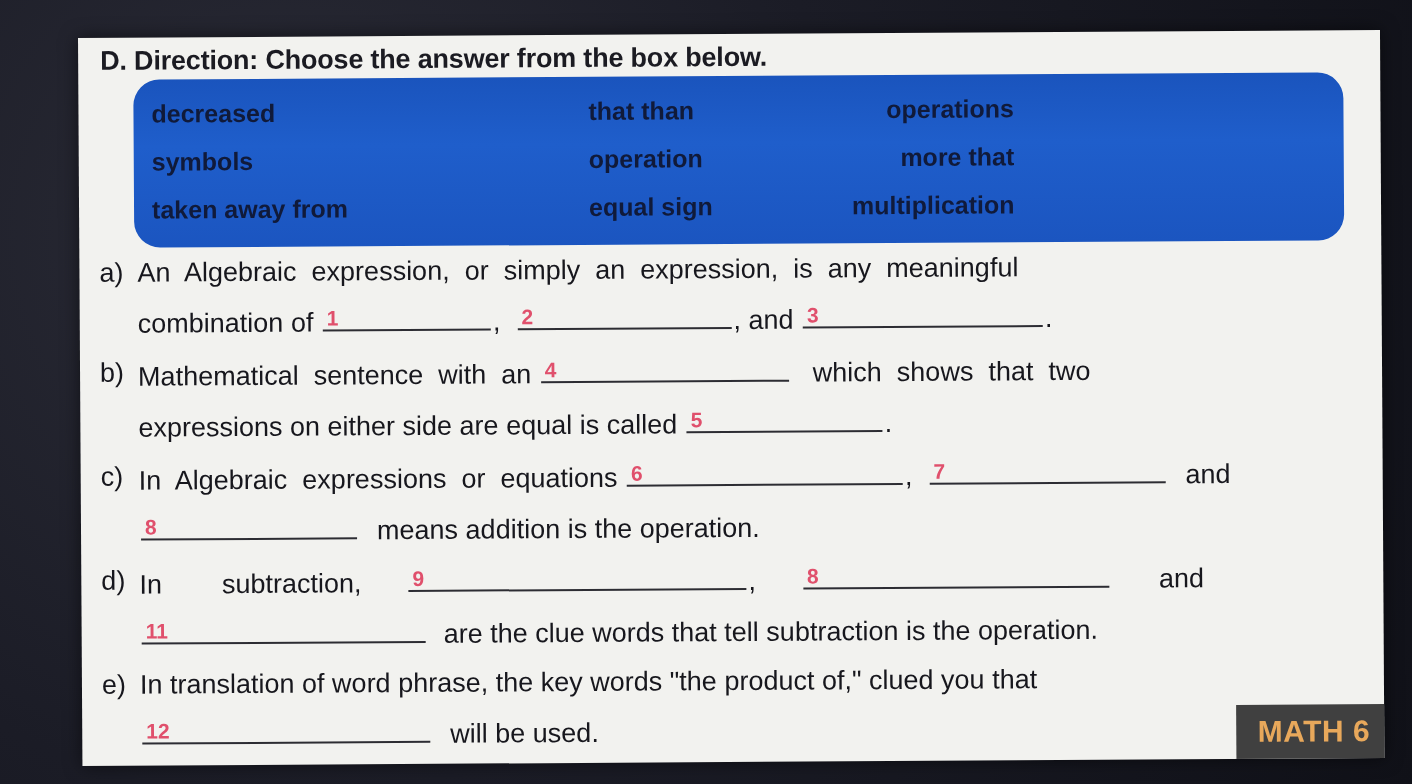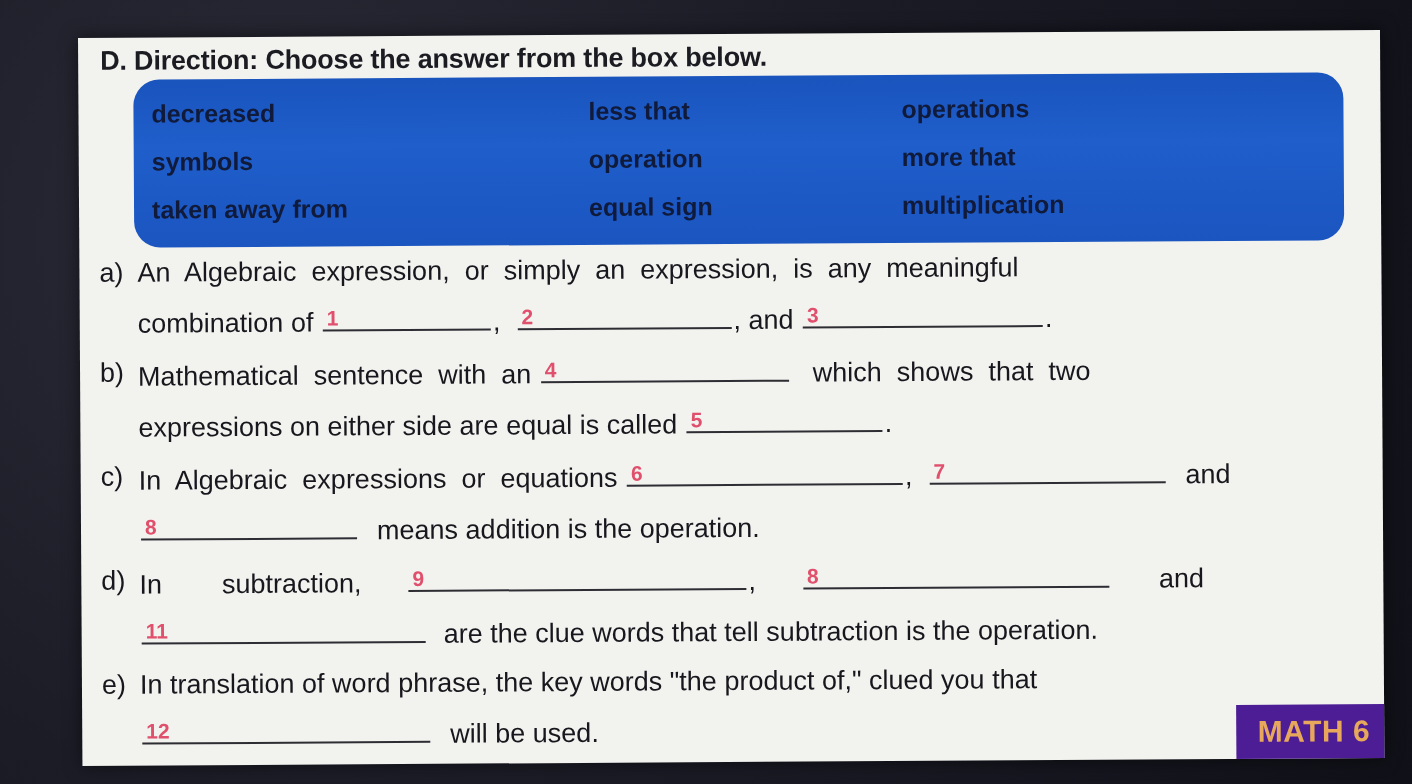--- a/index.html
+++ b/index.html
@@ -50,21 +50,21 @@
     overflow:hidden;
   }
   .wordbox .col{
     position:absolute;top:10px;
     color:#101a3a;
     font-size:25px;font-weight:bold;
     line-height:48px;
   }
   .c1{left:18px;}
   .c2{left:455px;}
-  .c3{left:768px;}
+  .c3{left:718px;text-align:right;}
   .c4{left:1048px;}
 
   
   .qlist{
     position:absolute;
     left:6px;top:212px;
     width:1296px;
   }
   .q{
     position:relative;
@@ -103,21 +103,21 @@
     left:4px;bottom:1px;
     font-size:21px;font-weight:bold;
     color:#e0506c;
     line-height:20px;
   }
 
   
   .badge{
     position:absolute;
     right:-4px;bottom:-2px;
-    background:#4c1d95;
+    background:#404040;
     color:#e8a85b;
     font-size:30px;font-weight:bold;
     padding:10px 18px 12px 22px;
     letter-spacing:.5px;
     white-space:nowrap;
   }
 </style>
 </head>
 <body>
 
@@ -130,21 +130,21 @@
       <div class="direction">D. Direction: Choose the answer from the box below.</div>
 
       <div class="wordbox">
         <div class="col c1">
           <div>decreased</div>
           <div>symbols</div>
           <div>taken away from</div>
           <div>the sum of</div>
         </div>
         <div class="col c2">
-          <div>less that</div>
+          <div>that than</div>
           <div>operation</div>
           <div>equal sign</div>
           <div>increased by</div>
         </div>
         <div class="col c3">
           <div>operations</div>
           <div>more that</div>
           <div>multiplication</div>
           <div>numbers</div>
         </div>

